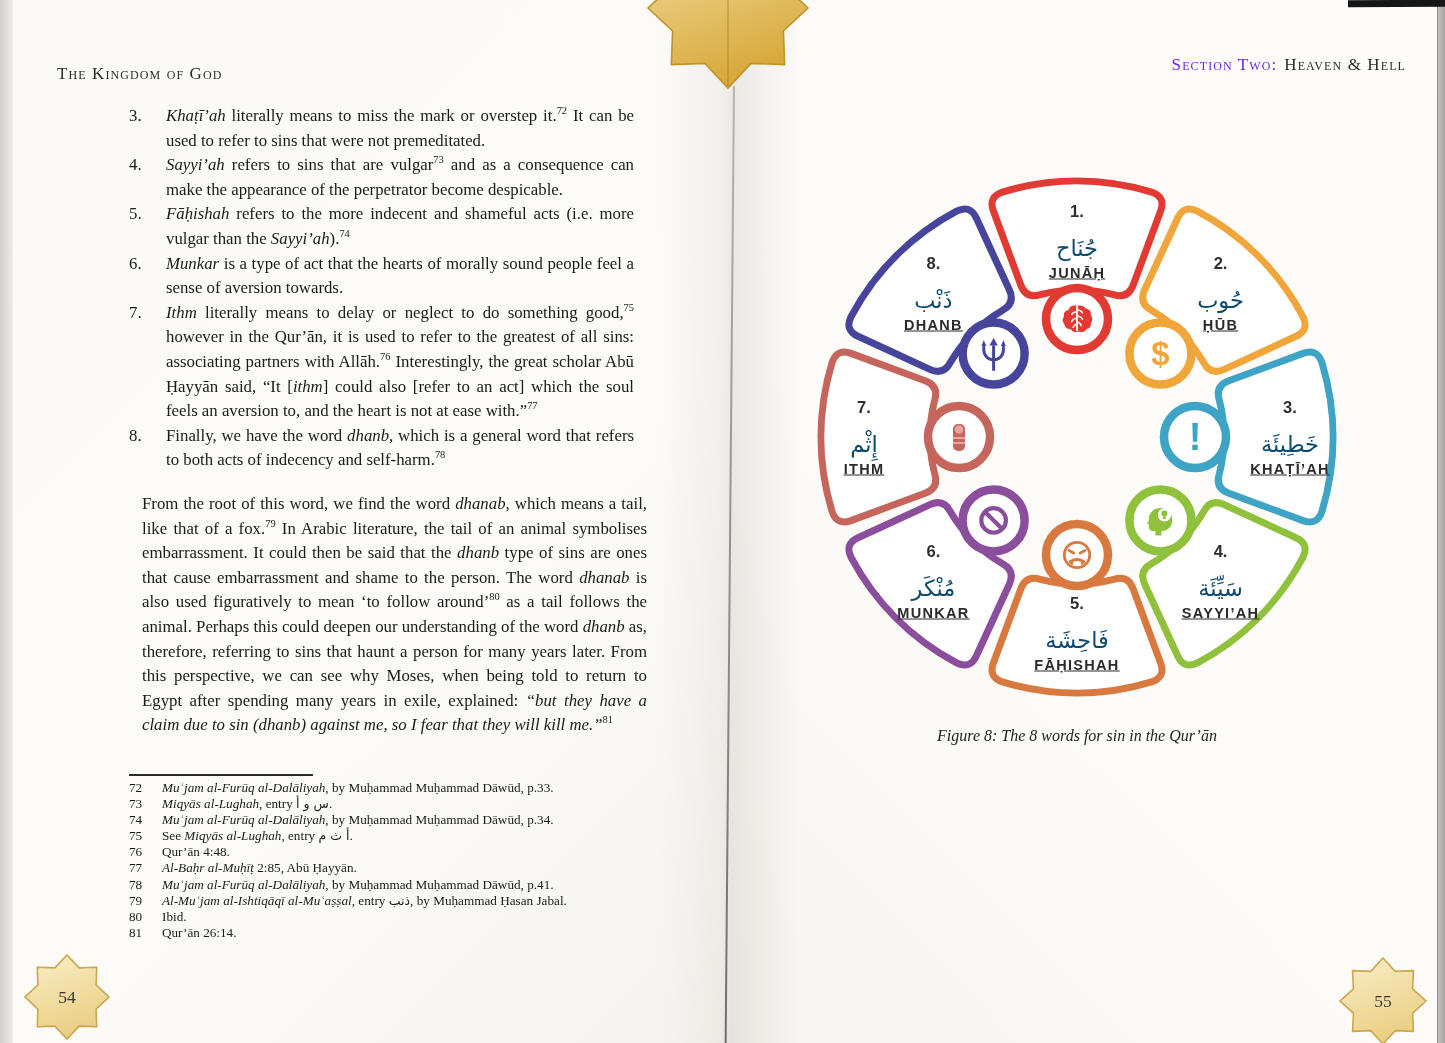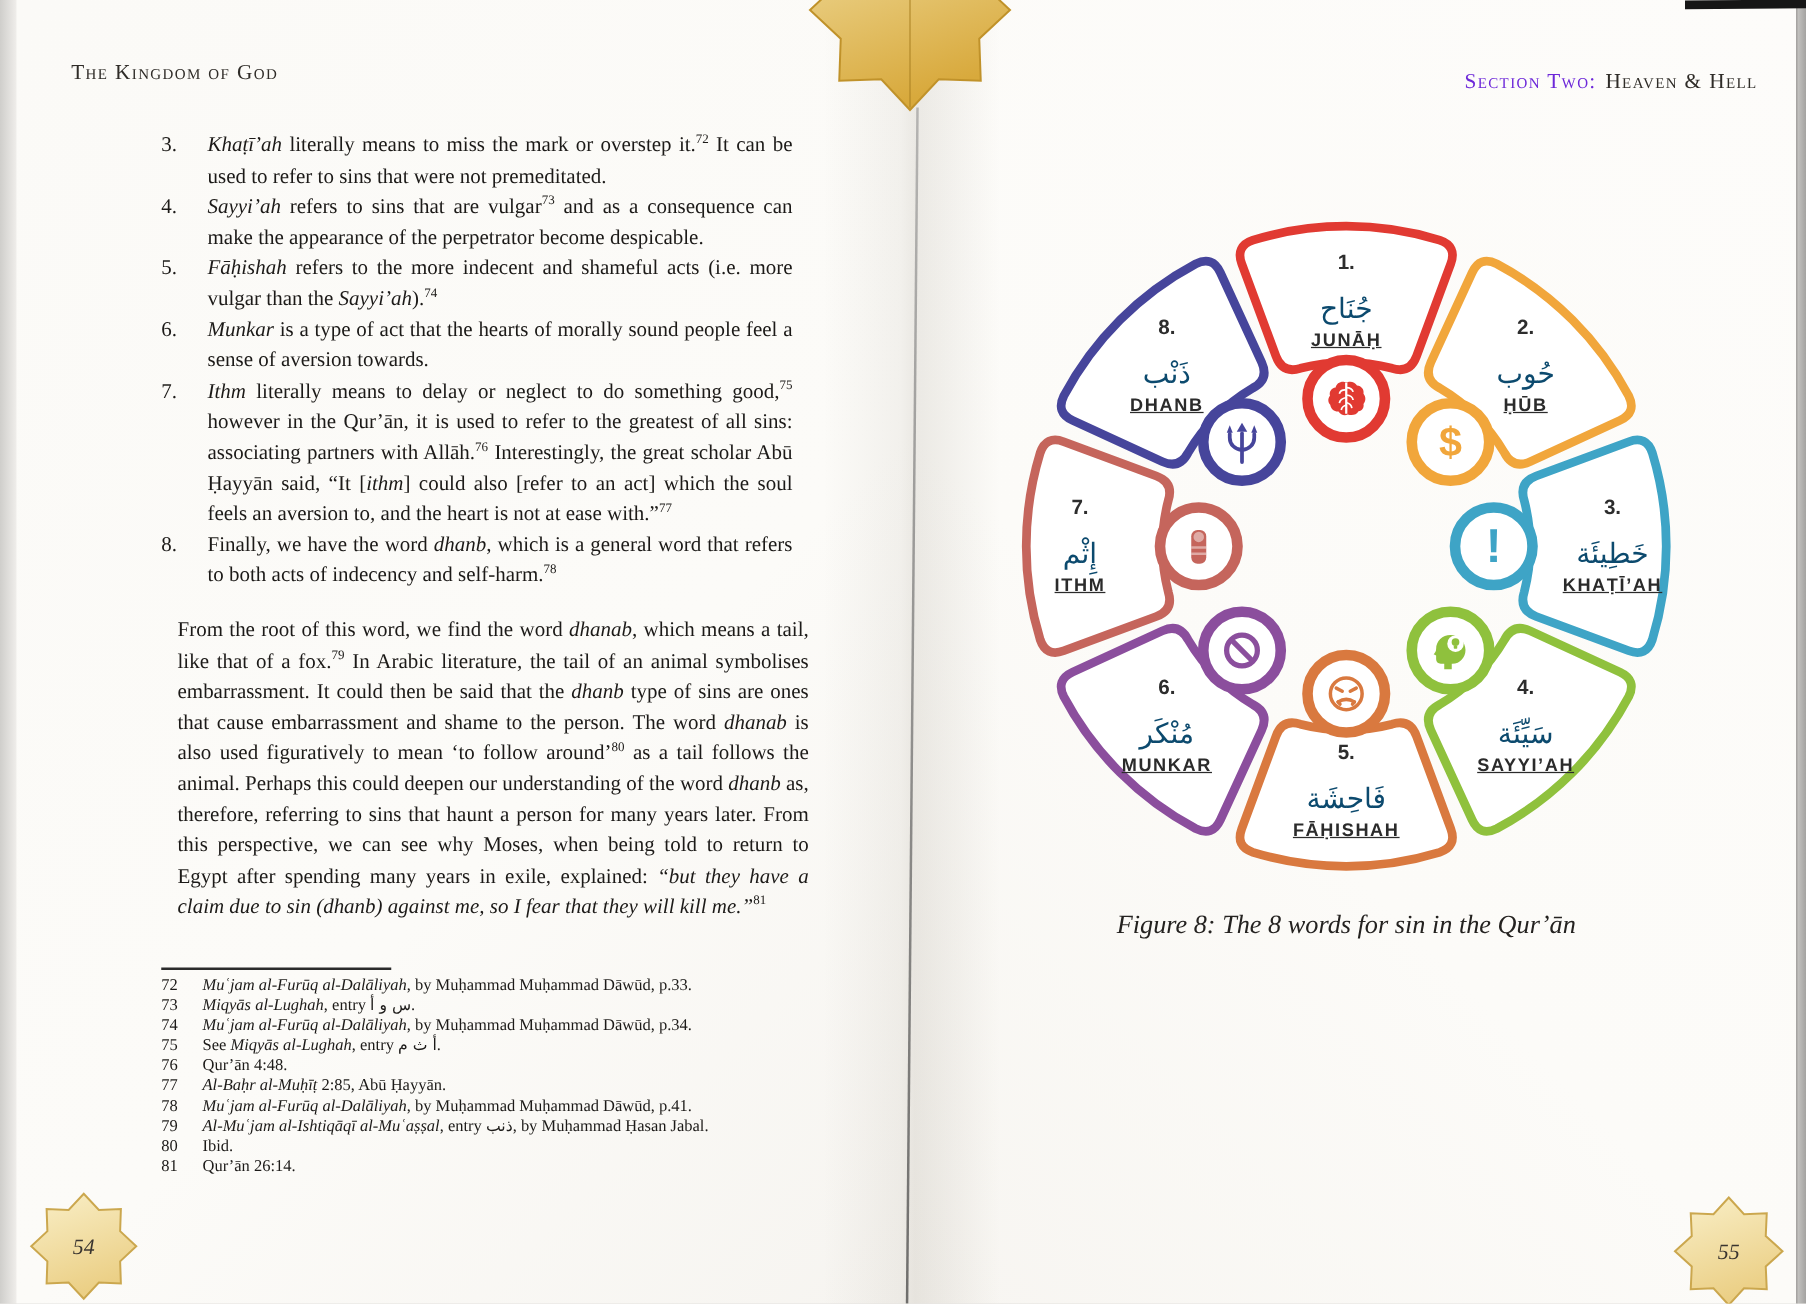--- a/index.html
+++ b/index.html
@@ -20,21 +20,21 @@
                    background:linear-gradient(225deg,#fdfcfa 0%,#fcfbf8 60%,#f7f5f1 100%); }
   .spine-shade { position:absolute; left:658px; top:0; width:142px; height:100%; pointer-events:none;
                  background:linear-gradient(to right, rgba(110,100,80,0) 0%, rgba(110,100,80,0.07) 44%,
                             rgba(110,100,80,0.12) 52%, rgba(110,100,80,0) 100%); }
   .spine-line { position:absolute; left:733px; top:86px; width:1.6px; height:957px;
                 background:linear-gradient(#b5b4b2,#6f6e6c); transform:rotate(0.5deg); transform-origin:top center; }
   .ornament { position:absolute; left:643px; top:0; width:170px; height:100px; }
 
   
   .rh { position:absolute; font-variant:small-caps; letter-spacing:1.1px; font-size:17px; color:#2f2c28; }
-  .rh-left  { left:57px; top:48px; }
+  .rh-left  { left:57px; top:64px; }
   .rh-right { right:39px; top:55px; text-align:right; }
   .rh-right .sec { color:#6d28d9; margin-right:7px; }
 
   
   .list { position:absolute; left:129px; top:104px; width:505px;
           font-size:16.8px; line-height:24.6px; color:#1c1a18; }
   .li-row { display:flex; }
   .li-num { flex:0 0 37px; }
   .li-text { flex:1; text-align:justify; }
   .para { position:absolute; left:129px; top:492px; width:505px; text-align:justify;
@@ -52,24 +52,24 @@
   .figure { position:absolute; left:807px; top:167px; width:540px; height:540px; }
   .figure svg.wheel { position:absolute; left:0; top:0; }
   .fig-center { position:absolute; left:50%; top:50%; transform:translate(-50%,-50%); width:210px;
                 text-align:center; font:700 25px/27.5px "Liberation Sans","DejaVu Sans",sans-serif;
                 color:#3b3a38; letter-spacing:0.4px; }
   .label { position:absolute; transform:translate(-50%,-50%); text-align:center; width:160px; }
   .label .num { font:700 16.5px "Liberation Sans","DejaVu Sans",sans-serif; color:#2d2d2d; }
   .label .ara { font-family:"DejaVu Sans",sans-serif; font-size:22.5px; line-height:1.2; color:#0c4a6e; margin:14px 0 3px; }
   .label .tr  { font:700 14.5px "Liberation Sans","DejaVu Sans",sans-serif; letter-spacing:1.3px; color:#2b2b2b;text-decoration:underline; }
   .caption { position:absolute; left:807px; top:727px; width:540px; text-align:center;
-             font-style:italic; font-size:21px; color:#242220; }
-
-  
-  .badge { position:absolute; width:90px; height:90px;font-style:italic; }
+             font-style:italic; font-size:16px; color:#242220; }
+
+  
+  .badge { position:absolute; width:90px; height:90px; }
   .badge-left  { left:22px;  top:952px; }
   .badge-right { left:1338px; top:956px; }
   .badge .pn { position:absolute; inset:0; display:flex; align-items:center; justify-content:center;
                font-size:17.5px; color:#3a3530; padding-top:1px; }
 </style>
 </head>
 <body>
 
 <div class="stage">
   <div class="page-left-bg"></div>

